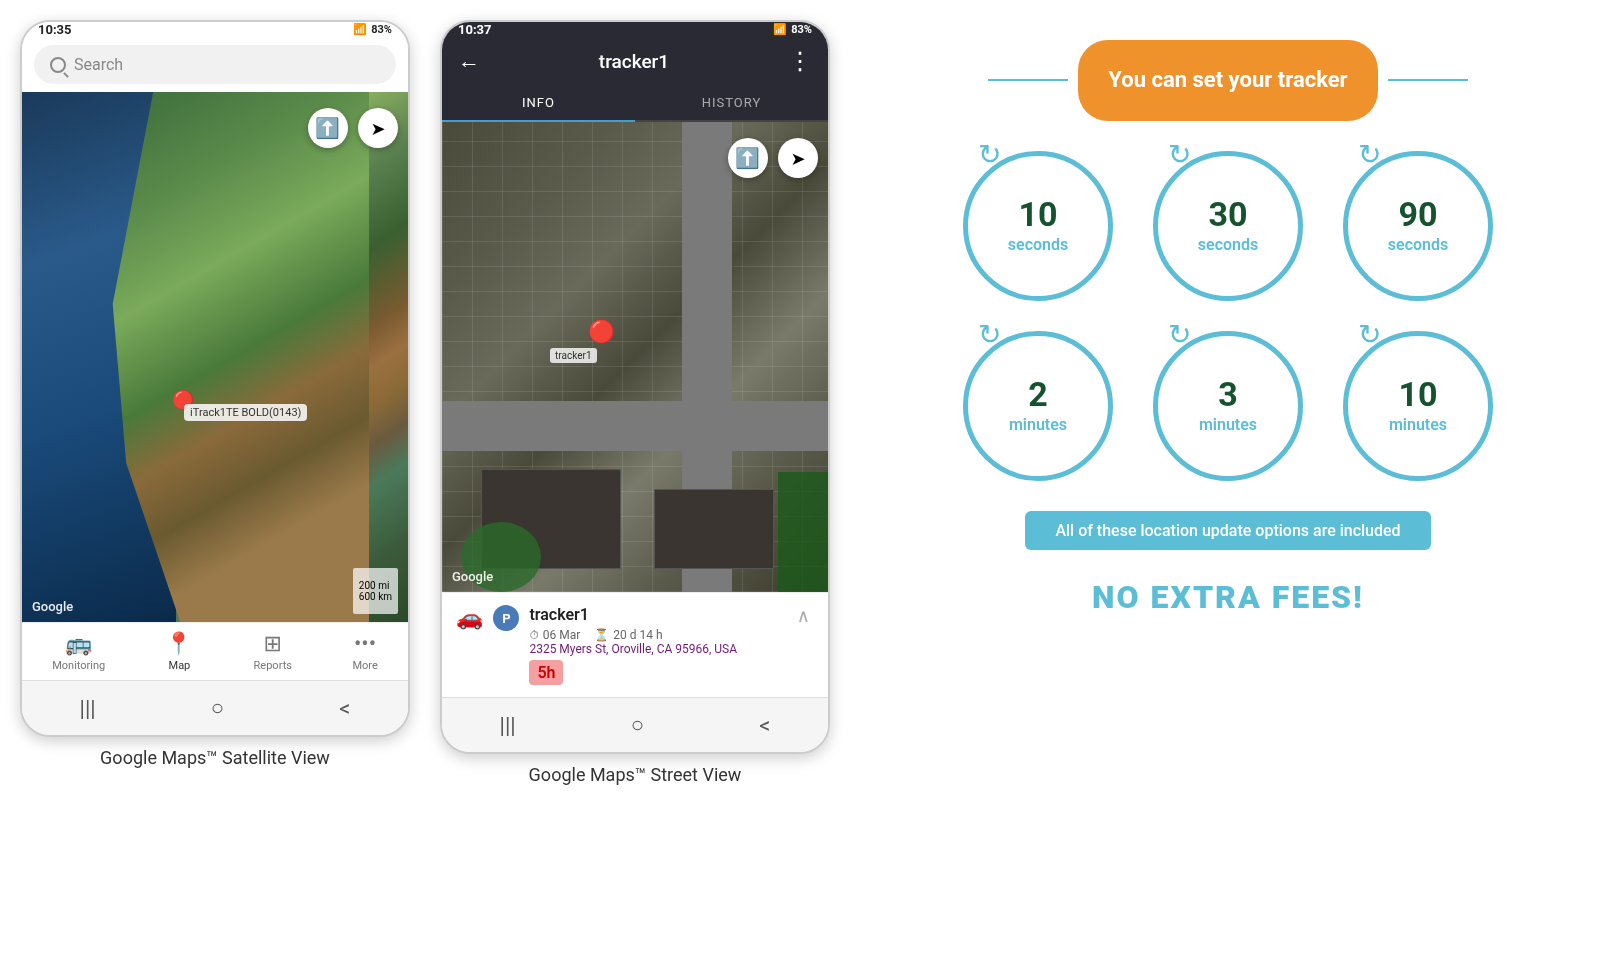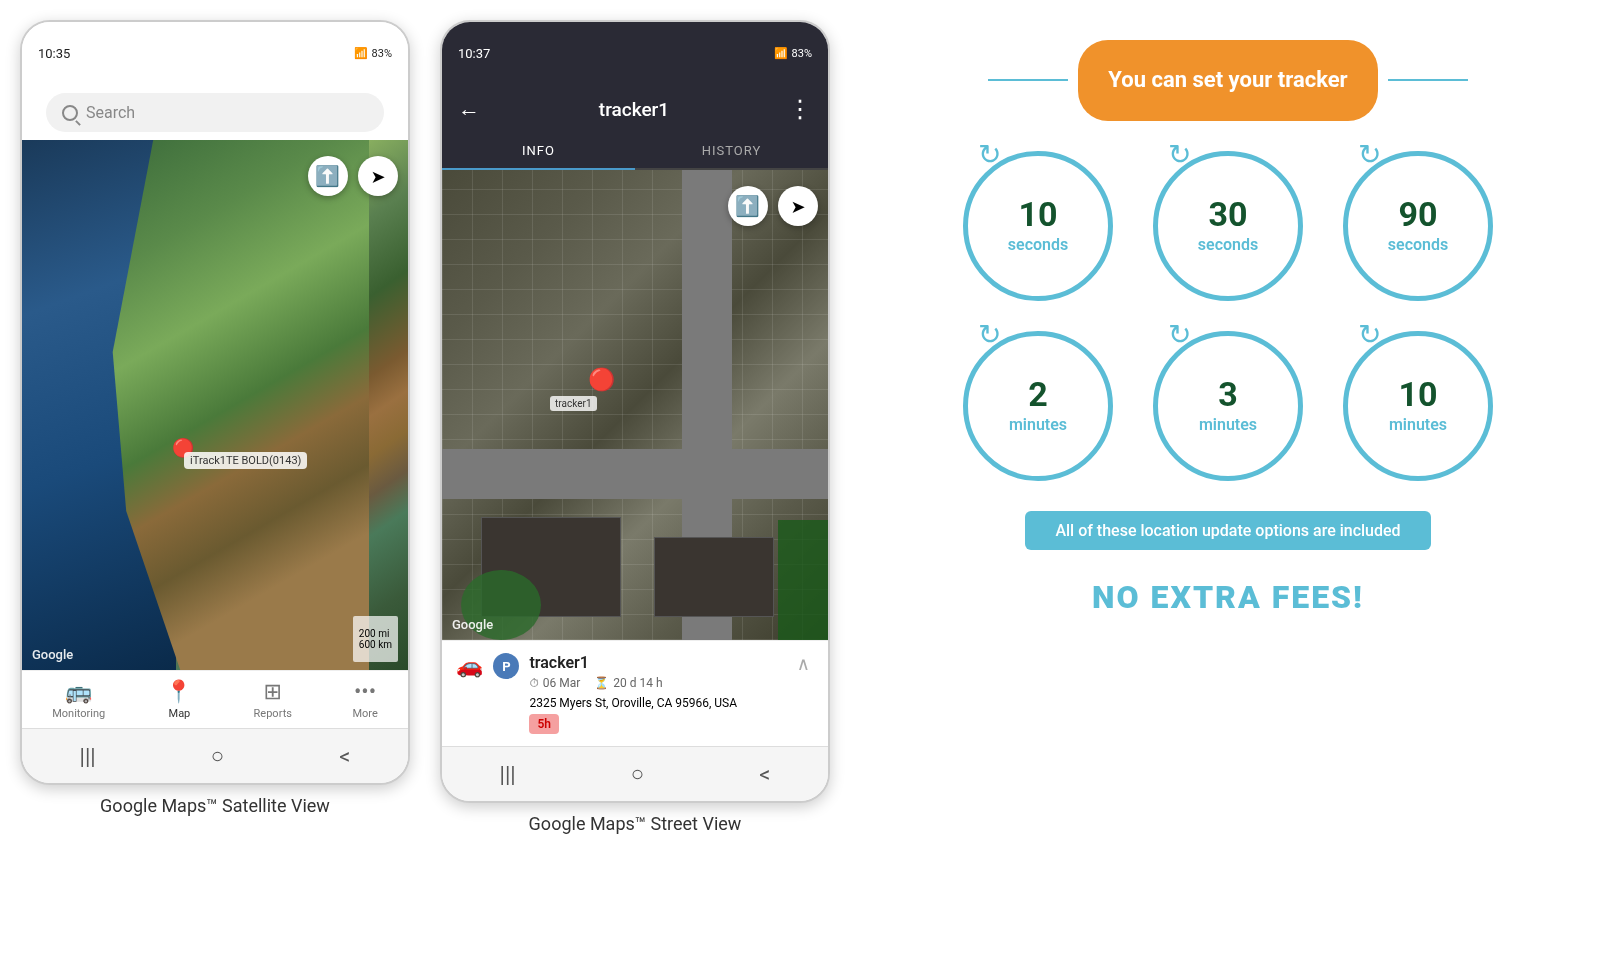--- a/index.html
+++ b/index.html
@@ -38,38 +38,38 @@
       border-radius: 30px;
       border: 2px solid #ccc;
       overflow: hidden;
       box-shadow: 0 4px 15px rgba(0,0,0,0.2);
     }
 
     .phone-status-bar {
       display: flex;
       justify-content: space-between;
       align-items: center;
-      padding: 24px 16px;
+      padding: 0 16px;
       background: #fff;
       font-size: 13px;
-      font-weight: 400;
+      font-weight: 700;
       color: #222;
     }
 
     .status-icons {
       display: flex;
       gap: 4px;
       align-items: center;
       font-size: 11px;
     }
 
     
     .phone1-search-bar {
       background: #fff;
-      padding: 8px 24px;
+      padding: 8px 12px;
     }
 
     .search-input-mock {
       background: #f1f1f1;
       border-radius: 24px;
       padding: 10px 16px;
       display: flex;
       align-items: center;
       gap: 8px;
       font-size: 16px;
@@ -437,30 +437,29 @@
     }
 
     .tracker-meta-item {
       display: flex;
       align-items: center;
       gap: 4px;
     }
 
     .tracker-address {
       font-size: 12px;
-      color: #000000;
-      margin-top: 6px;
+      color: #701a75;
     }
 
     .tracker-5h-badge {
       background: #f5a0a0;
       color: #c00;
       border-radius: 4px;
       padding: 3px 8px;
-      font-size: 12px;
+      font-size: 16px;
       font-weight: 600;
       margin-top: 4px;
       display: inline-block;
     }
 
     .scroll-indicator {
       text-align: right;
       font-size: 18px;
       color: #aaa;
       padding-right: 4px;

